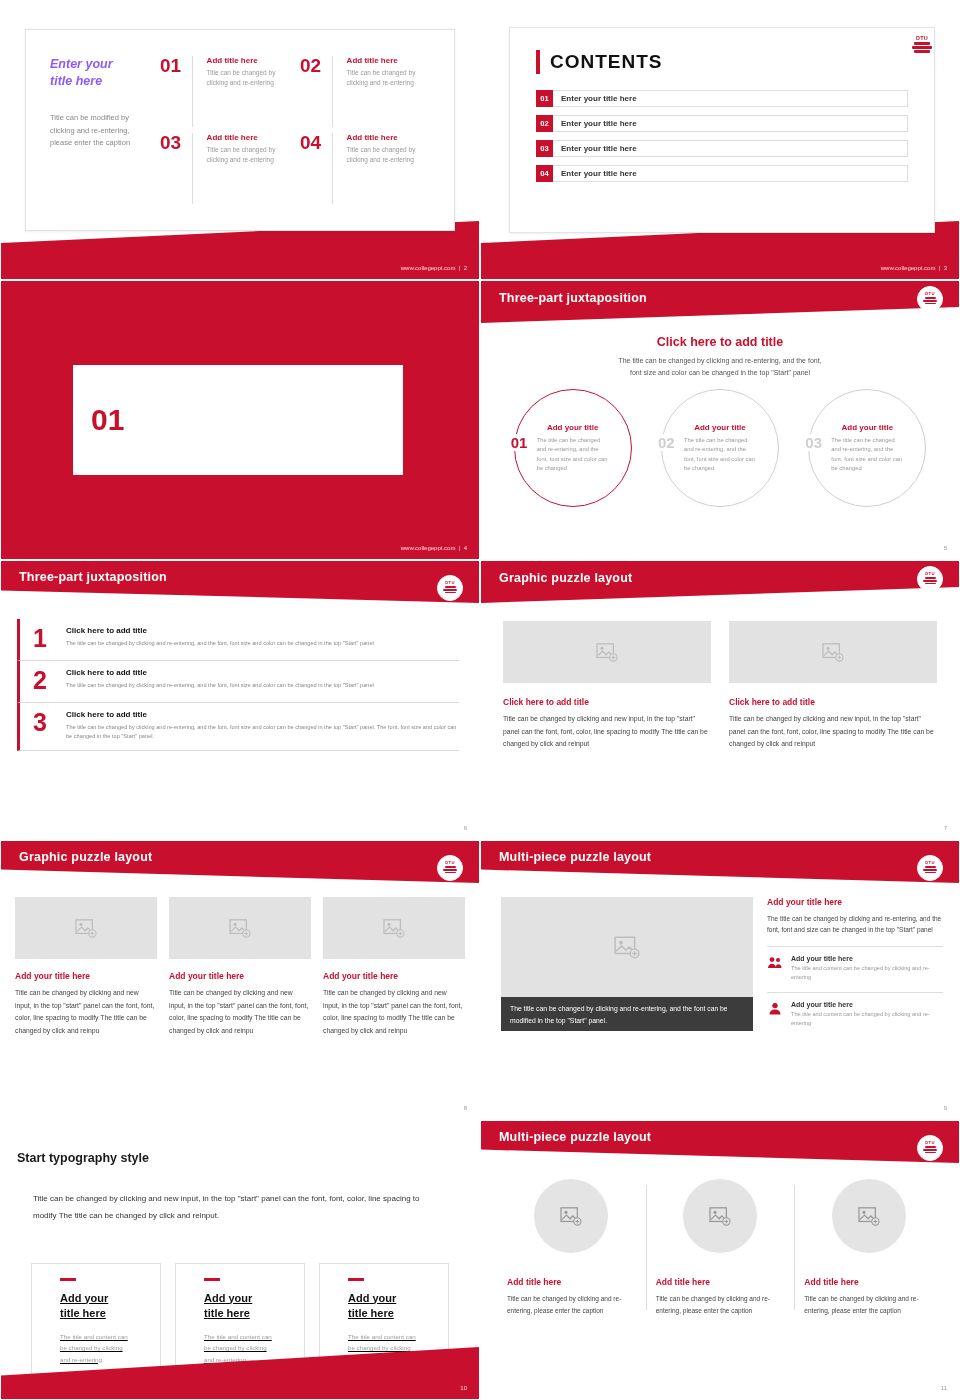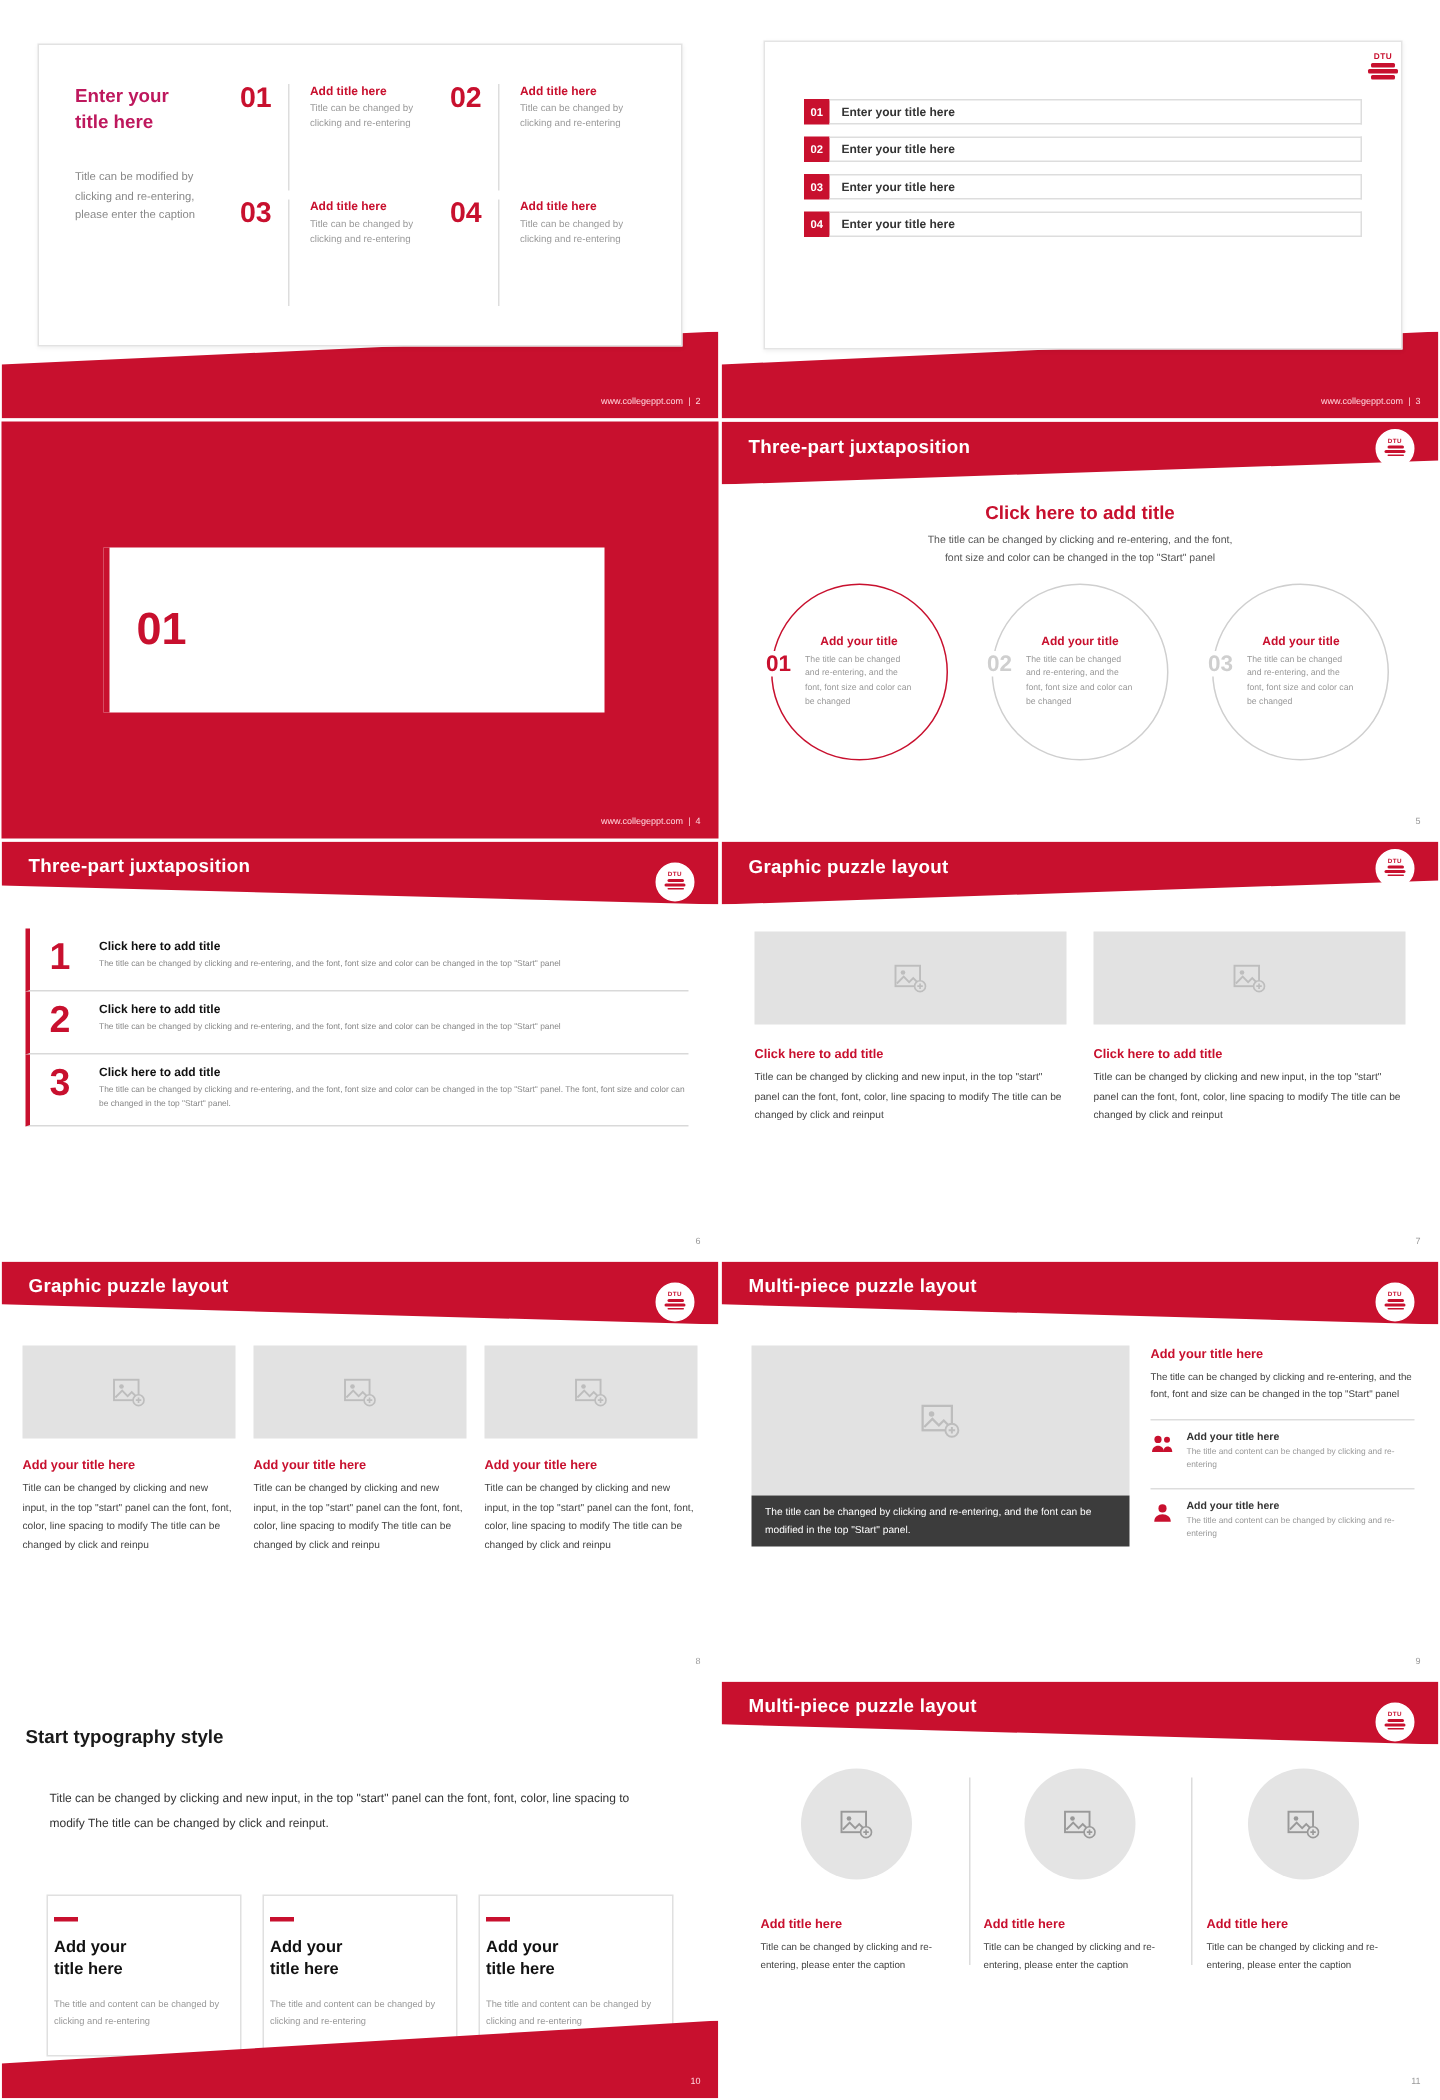--- a/index.html
+++ b/index.html
@@ -79,21 +79,21 @@
     clip-path: polygon(0 38%, 100% 0, 100% 100%, 0 100%);
   }
   .s2-card {
     position: absolute; left: 24px; top: 28px; right: 24px; bottom: 48px;
     background: #fff; border: 1px solid #e2e2e2;
     box-shadow: 0 1px 3px rgba(0,0,0,.07);
     padding: 26px 24px;
     display: flex;
   }
   .s2-left { width: 110px; padding-right: 10px; }
-  .s2-left h3 { font-size: 12.5px; color: #be185d; line-height: 1.35; font-weight: bold;}
+  .s2-left h3 { font-size: 12.5px; color: #8b5cf6; line-height: 1.35; font-weight: bold; font-style: italic;}
   .s2-left p { margin-top: 22px; font-size: 7.5px; color: #888; line-height: 1.7; }
   .s2-items { flex: 1; display: grid; grid-template-columns: 1fr 1fr; grid-auto-rows: 1fr; gap: 6px 10px;}
   .s2-item { display: flex; gap: 8px; align-items: flex-start; }
   .s2-item .num { font-size: 19px; font-weight: bold; color: #c8102e; line-height: 1; min-width: 24px;}
   .s2-item .bar { width: 1px; background: #ddd; align-self: stretch; margin-right: 6px;}
   .s2-item .tt { font-size: 8px; font-weight: bold; color: #c8102e; }
   .s2-item .dd { font-size: 6.5px; color: #999; line-height: 1.6; margin-top: 3px;}
 
   
   .s3-card {
@@ -181,21 +181,21 @@
   .s9-rule { border-top: 1px solid #ddd; margin: 10px 0 8px; }
   .s9-item { display:flex; gap: 8px; margin-bottom: 8px; align-items:flex-start;}
   .s9-item .ico { width: 16px; height: 16px; flex: none; }
   .s9-item .tt2 { font-size: 7px; font-weight: bold; color: #333; }
   .s9-item .dd2 { font-size: 5.6px; color: #999; line-height: 1.6; margin-top: 2px;}
 
   
   .s10-title { position:absolute; left: 16px; top: 30px; font-size: 12.5px; font-weight: bold; color: #1a1a1a;}
   .s10-body { position:absolute; left: 32px; top: 70px; right: 34px; font-size: 8px; color: #333; line-height: 2.1;}
   .s10-cards { position:absolute; left: 30px; right: 30px; top: 142px; display:flex; gap: 14px;}
-  .s10-card { flex:1; border: 1px solid #e0e0e0; padding: 14px 4px 16px; background:#fff;}
+  .s10-card { flex:1; border: 1px solid #e0e0e0; padding: 14px 28px 16px; background:#fff;text-decoration:underline;}
   .s10-card .dash { width: 16px; height: 2.5px; background: #c8102e; margin-bottom: 10px;}
   .s10-card .tt { font-size: 11px; font-weight: bold; color: #111; line-height: 1.4;}
   .s10-card .dd { font-size: 6.2px; color: #999; line-height: 1.8; margin-top: 10px;}
   .s10-red {
     position:absolute; left:0; bottom:0; width:100%; height: 52px; background:#c8102e;
     clip-path: polygon(0 55%, 100% 0, 100% 100%, 0 100%);
   }
 
   
   .s11-wrap { position:absolute; top: 58px; left: 16px; right: 16px; display:flex; }
@@ -258,20 +258,24 @@
       </div>
     </div>
     <div class="footer-url onred">
       <span>www.collegeppt.com</span> &nbsp;|&nbsp; <span>2</span>
     </div>
   </div>
 
   <div class="slide">
     <div class="s2-bg-red"></div>
     <div class="s3-card">
+      <div class="s3-head">
+        <div class="s3-tick"></div>
+        <div class="s3-title">CONTENTS</div>
+      </div>
       <div class="s3-rows">
         <div class="s3-row">
           <div class="s3-badge">01</div>
           <div class="s3-field">Enter your title here</div>
         </div>
         <div class="s3-row">
           <div class="s3-badge">02</div>
           <div class="s3-field">Enter your title here</div>
         </div>
         <div class="s3-row">

